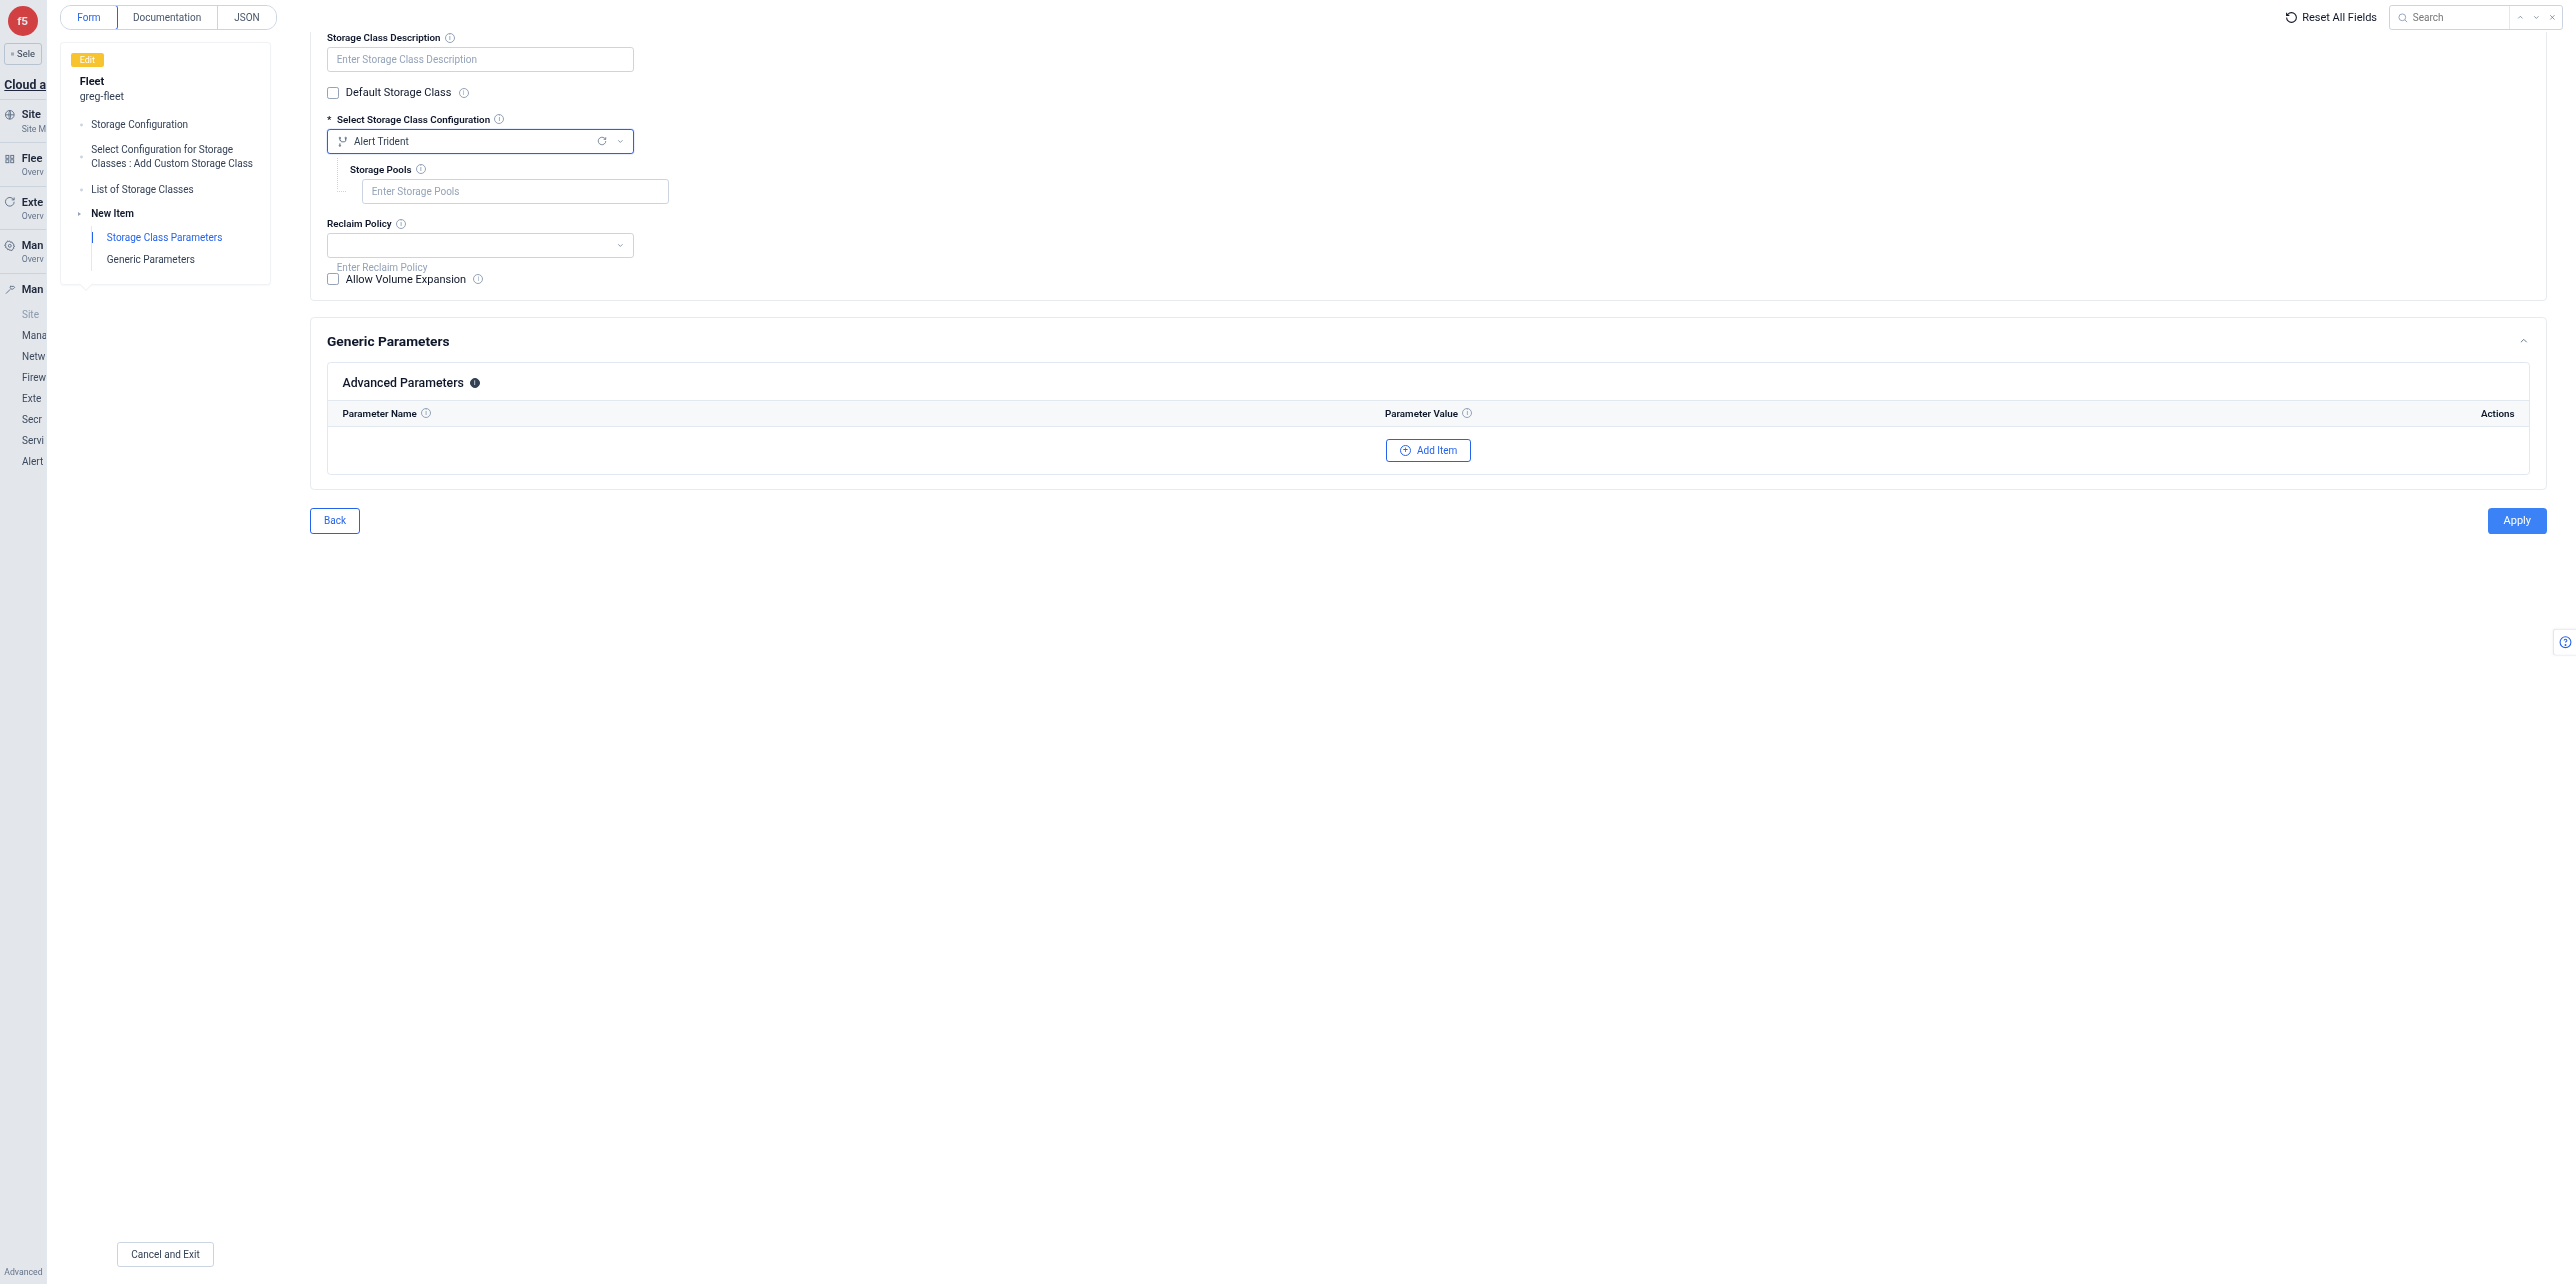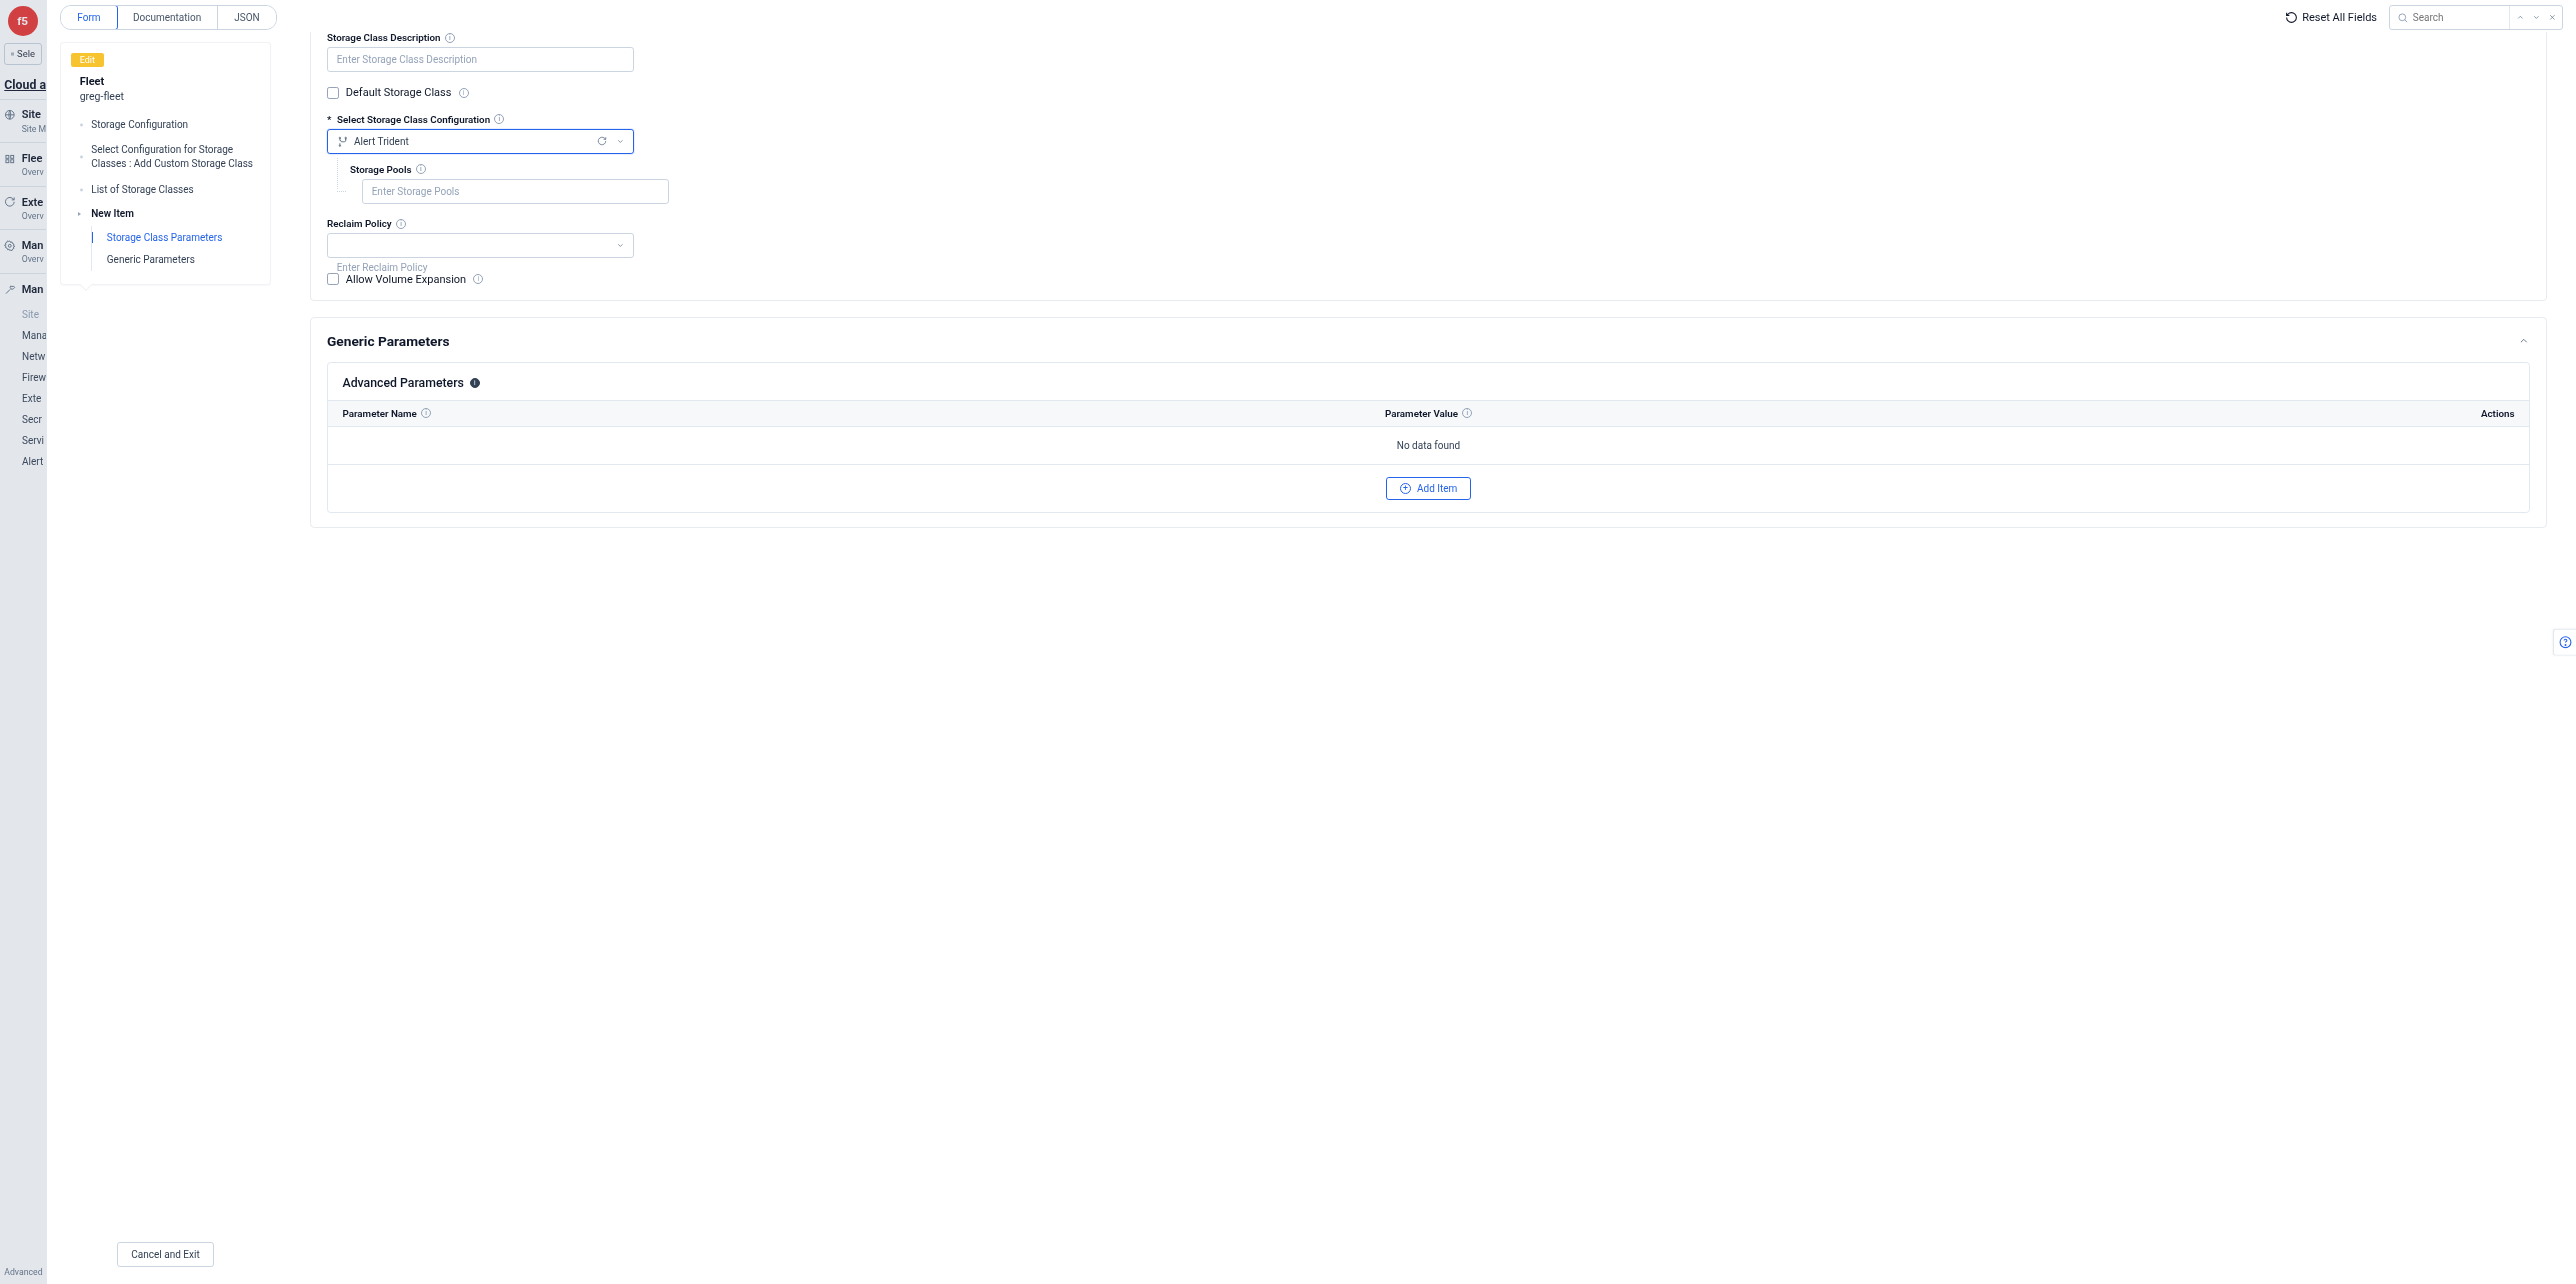--- a/index.html
+++ b/index.html
@@ -798,31 +798,34 @@
                 <div class="col-name">
                   <span>Parameter Name</span>
                   <span class="info-icon">i</span>
                 </div>
                 <div class="col-value">
                   <span>Parameter Value</span>
                   <span class="info-icon">i</span>
                 </div>
                 <div class="col-actions">Actions</div>
               </div>
-              <div class="no-data-row">No data found</div>
               <div class="add-item-row">
                 <button class="btn-outline-primary">
                   <span class="plus-circle">+</span>
                   <span>Add Item</span>
                 </button>
               </div>
             </div>
           </div>
         </div>
 
+        <div class="footer-actions">
+          <button class="btn-outline-small">Back</button>
+          <button class="btn-primary">Apply</button>
+        </div>
       </div>
     </div>
   </div>
 
   <div class="help-tab">
     <svg width="13" height="13" viewBox="0 0 24 24" fill="none" stroke="currentColor" stroke-width="2">
         <circle cx="12" cy="12" r="10"></circle>
         <path d="M9.5 9a2.5 2.5 0 015 0c0 1.5-2.5 2-2.5 3.5"></path>
         <circle cx="12" cy="17" r="0.8" fill="currentColor"></circle>
       </svg>

